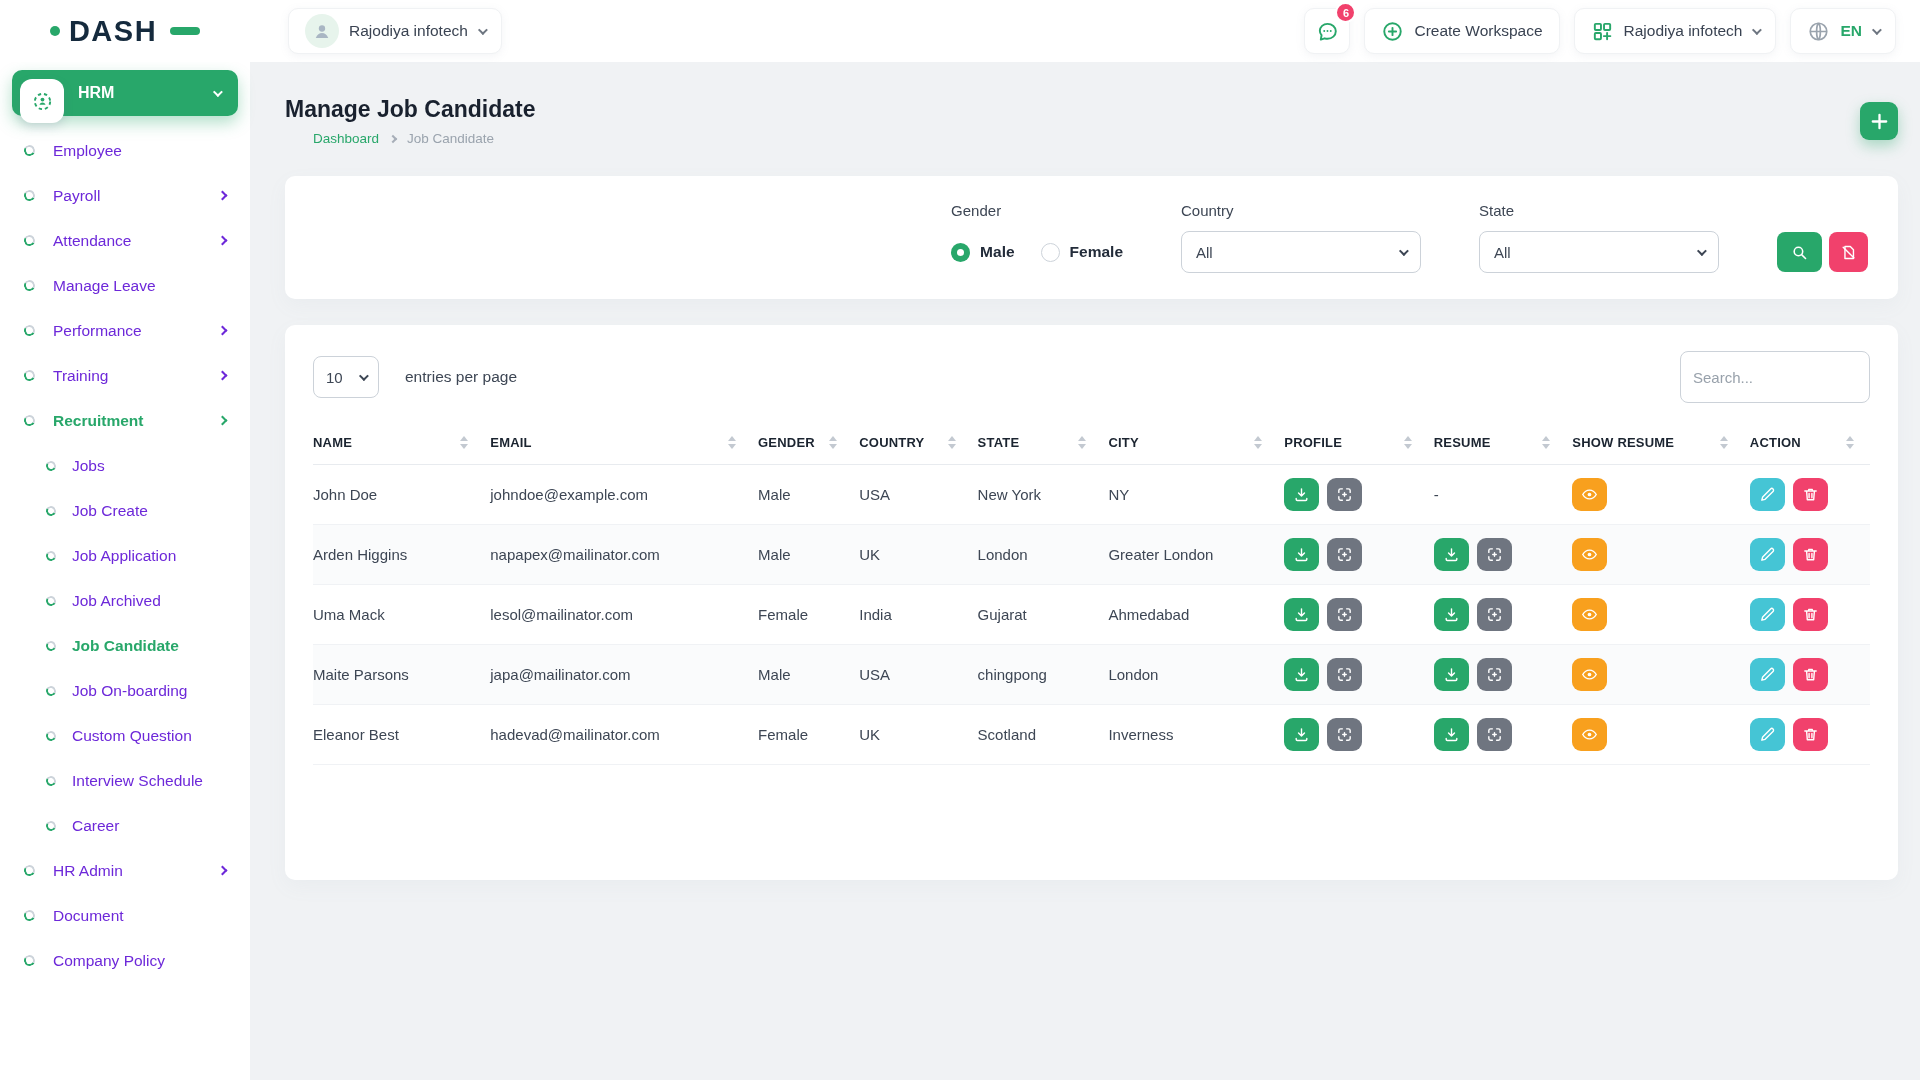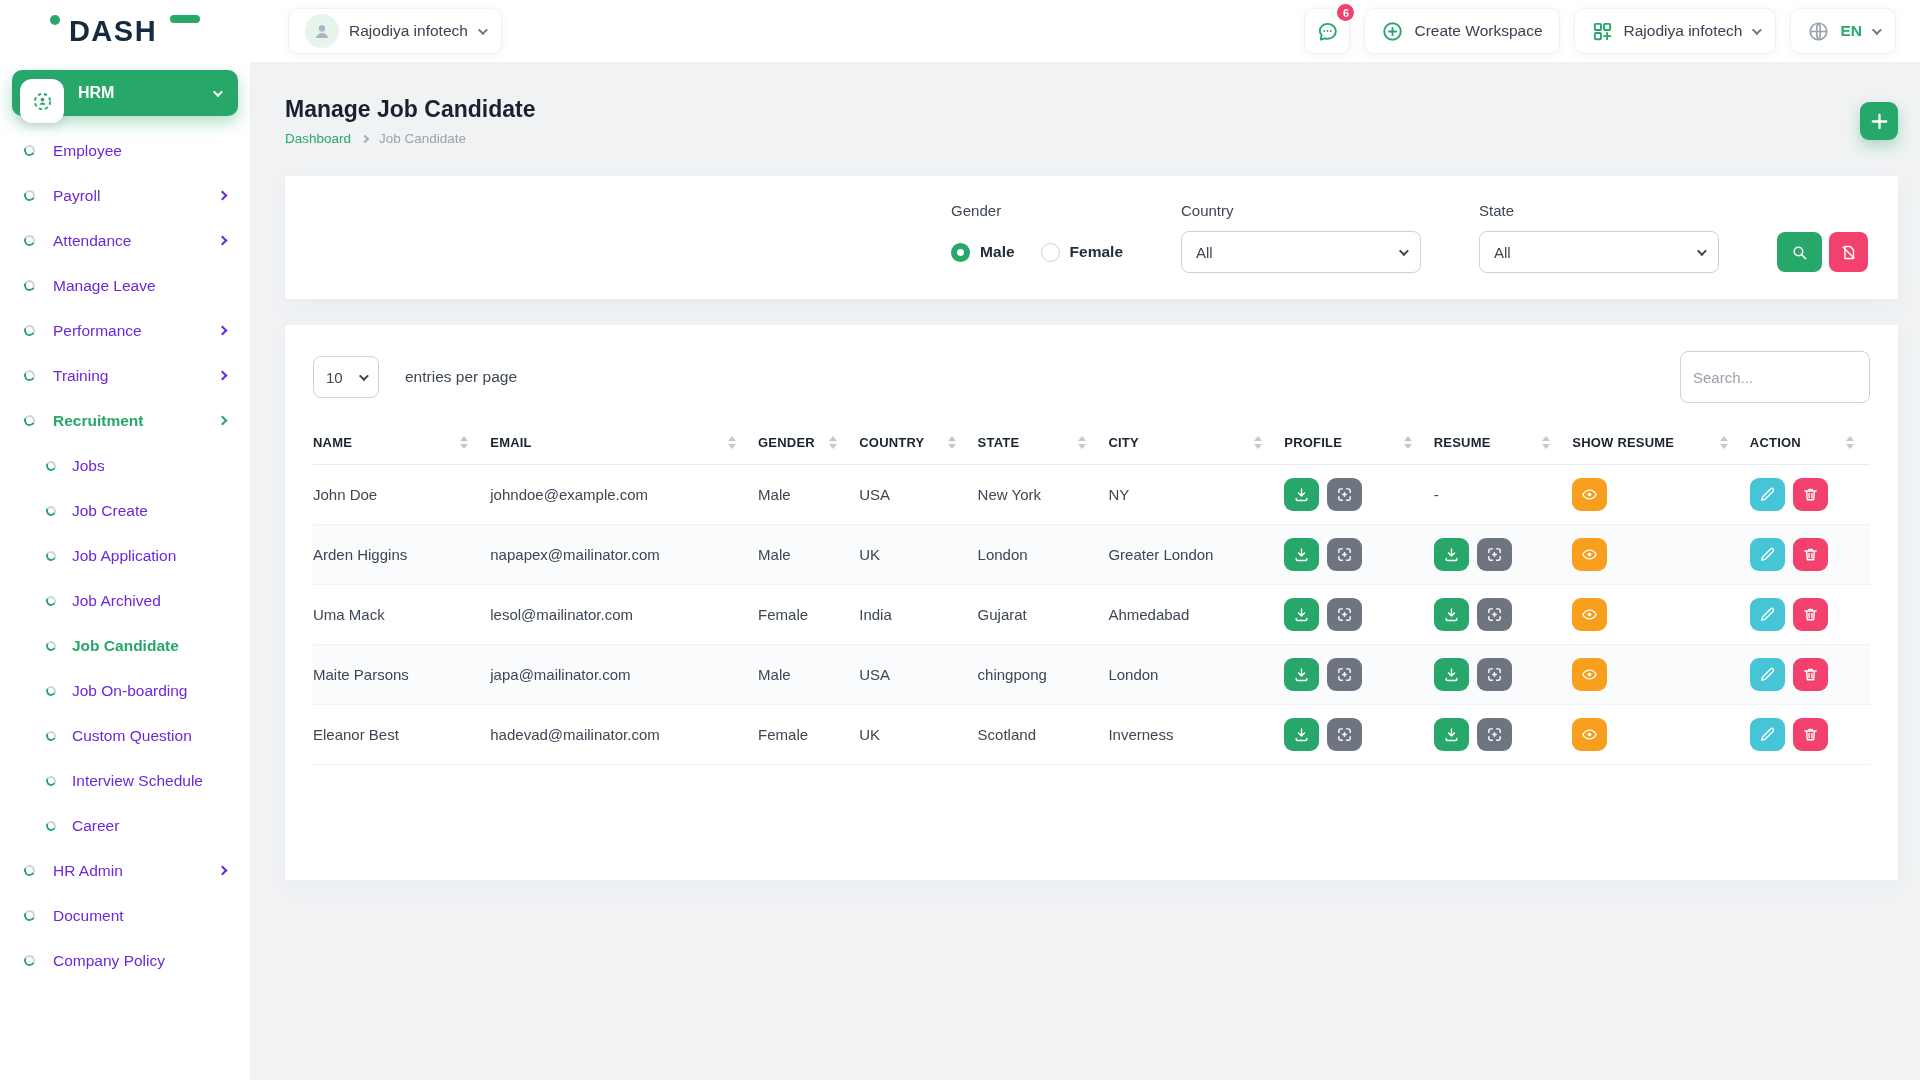--- a/index.html
+++ b/index.html
@@ -5,21 +5,21 @@
   * { box-sizing: border-box; margin: 0; padding: 0; }
   html, body { width: 1920px; height: 1080px; }
   body {
     font-family: "Liberation Sans", "DejaVu Sans", sans-serif;
     background: #f0f2f4; color: #3d4654; overflow: hidden;
   }
   button { font: inherit; border: none; background: none; cursor: pointer; }
 
   
   .topbar { height: 62px; background: #fff; display: flex; align-items: center; position: relative; z-index: 5; }
-  .logo-wrap { width: 250px; display: flex; align-items: flex-start; justify-content: center; gap: 10px; cursor: pointer; }
+  .logo-wrap { width: 250px; display: flex; align-items: center; justify-content: center; gap: 10px; cursor: pointer; }
   .logo-dot { width: 10px; height: 10px; border-radius: 50%; background: #28a76a; margin-right: -1px; }
   .logo-text { font-size: 29px; font-weight: 900; letter-spacing: 1.5px; color: #152a3d; }
   .logo-dash { width: 30px; height: 8px; border-radius: 5px; background: #28a76a; margin-left: 3px; }
   .pill {
     background: #fff; border: 1px solid #f0f2f4; border-radius: 10px; height: 46px;
     display: inline-flex; align-items: center; gap: 10px; padding: 0 16px;
     box-shadow: 0 2px 8px rgba(140,152,164,.10); font-size: 15.5px; color: #3a4352; font-weight: 500;
   }
   .tb-left { margin-left: 38px; cursor: pointer; }
   .avatar { width: 34px; height: 34px; border-radius: 50%; background: #e7f4ec; display: flex; align-items: center; justify-content: center; color: #a9b6c3; }
@@ -69,31 +69,31 @@
   }
   .s-item.sub { padding-left: 46px; }
   .s-item.sub .dot { width: 10px; height: 10px; margin-right: 16px; }
   .s-item .chev { margin-left: auto; }
   .s-item.active { color: #28a76a; font-weight: 700; }
   .s-item.active .chev { color: #28a76a; }
 
   
   .page-head { display: flex; align-items: center; }
   .page-title { font-size: 23px; font-weight: 700; color: #19212e; margin-bottom: 8px; }
-  .breadcrumb { display: flex; align-items: center; gap: 11px; font-size: 13.5px; }
+  .breadcrumb { display: flex; align-items: center; gap: 11px; font-size: 13.5px; margin-left: 28px; }
   .bc-home { color: #28a76a; cursor: pointer; text-decoration: none; }
   .bc-sep { width: 6px; height: 6px; color: #a7aeb8; }
   .bc-cur { color: #9aa3ad; }
   .add-btn {
     margin-left: auto; width: 38px; height: 38px; border-radius: 9px; background: #28a76a; color: #fff;
     display: flex; align-items: center; justify-content: center; box-shadow: 0 6px 14px rgba(40,167,106,.35);
   }
 
   
-  .card { background: #fff; border-radius: 2px; box-shadow: 0 7px 20px rgba(140,152,164,.06); }
+  .card { background: #fff; border-radius: 10px; box-shadow: 0 7px 20px rgba(140,152,164,.06); }
   .filter-card { margin-top: 30px; padding: 26px 30px; display: flex; justify-content: flex-end; align-items: flex-end; gap: 58px; min-height: 120px; }
   .flabel { display: block; font-size: 15px; color: #3d4654; margin-bottom: 12px; }
   .radio-row { display: flex; align-items: center; gap: 26px; height: 42px; }
   .radio-opt { display: flex; align-items: center; gap: 10px; font-size: 15.5px; font-weight: 700; color: #232c3a; cursor: pointer; }
   .radio { width: 19px; height: 19px; border-radius: 50%; position: relative; flex: none; }
   .radio.checked { background: #28a76a; }
   .radio.checked::after { content: ""; position: absolute; inset: 6px; border-radius: 50%; background: #fff; }
   .radio.un { border: 1.5px solid #cdd3da; background: #fff; }
   .select {
     height: 42px; border: 1px solid #ccd2d9; border-radius: 8px; background: #fff;

